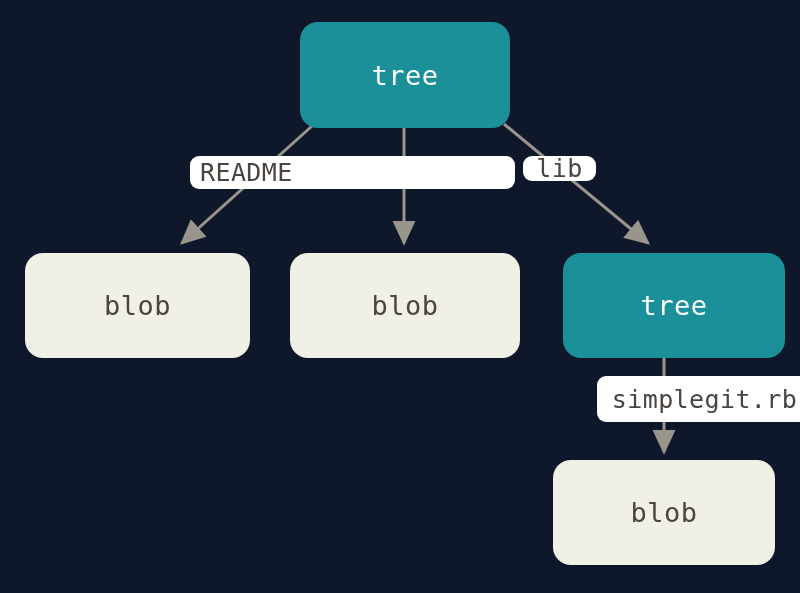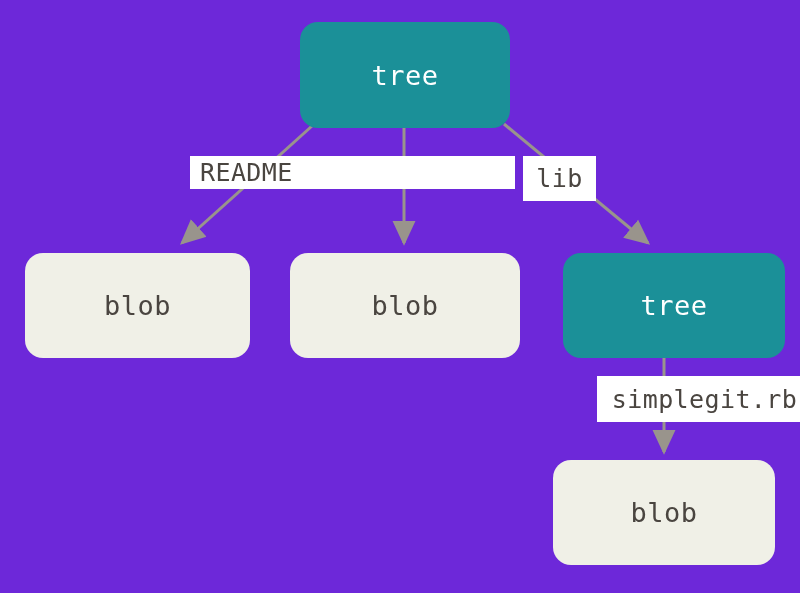--- a/index.html
+++ b/index.html
@@ -4,21 +4,21 @@
 <style>
   html, body {
     margin: 0;
     padding: 0;
     background: #000000;
   }
   #canvas {
     position: relative;
     width: 800px;
     height: 593px;
-    background: #6d28d9;
+    background: #0f172a;
     overflow: hidden;
     font-family: "DejaVu Sans Mono", "Liberation Mono", monospace;
   }
   #edges {
     position: absolute;
     left: 0;
     top: 0;
     width: 800px;
     height: 593px;
   }
@@ -54,20 +54,21 @@
     background: #FFFFFF;
     color: #4A4540;
     font-family: "DejaVu Sans Mono", "Liberation Mono", monospace;
     font-size: 25px;
     display: flex;
     align-items: center;
     justify-content: center;
     z-index: 4;
     white-space: pre;
     letter-spacing: 0.4px;
+    border-radius: 9px;
   }
   .edge-label.pair {
     justify-content: space-between;
     padding: 0 10px;
   }
 </style>
 </head>
 <body>
 
 <div id="canvas">
@@ -113,21 +114,21 @@
   </div>
 
   <div class="node node-blob" style="left:553px; top:460px; width:222px; height:105px;">
     <span class="node-label">blob</span>
   </div>
 
   <div class="edge-label pair" style="left:190px; top:156px; width:325px; height:33px;">
     <span>README</span>
   </div>
 
-  <div class="edge-label" style="left:523px; top:156px; width:73px; height:45px;">
+  <div class="edge-label" style="left:523px; top:156px; width:73px; height:25px;">
     <span>lib</span>
   </div>
 
   <div class="edge-label" style="left:557px; top:376px; width:215px; height:46px;margin-left:40px;">
     <span>simplegit.rb</span>
   </div>
 
 </div>
 
 </body></html>

